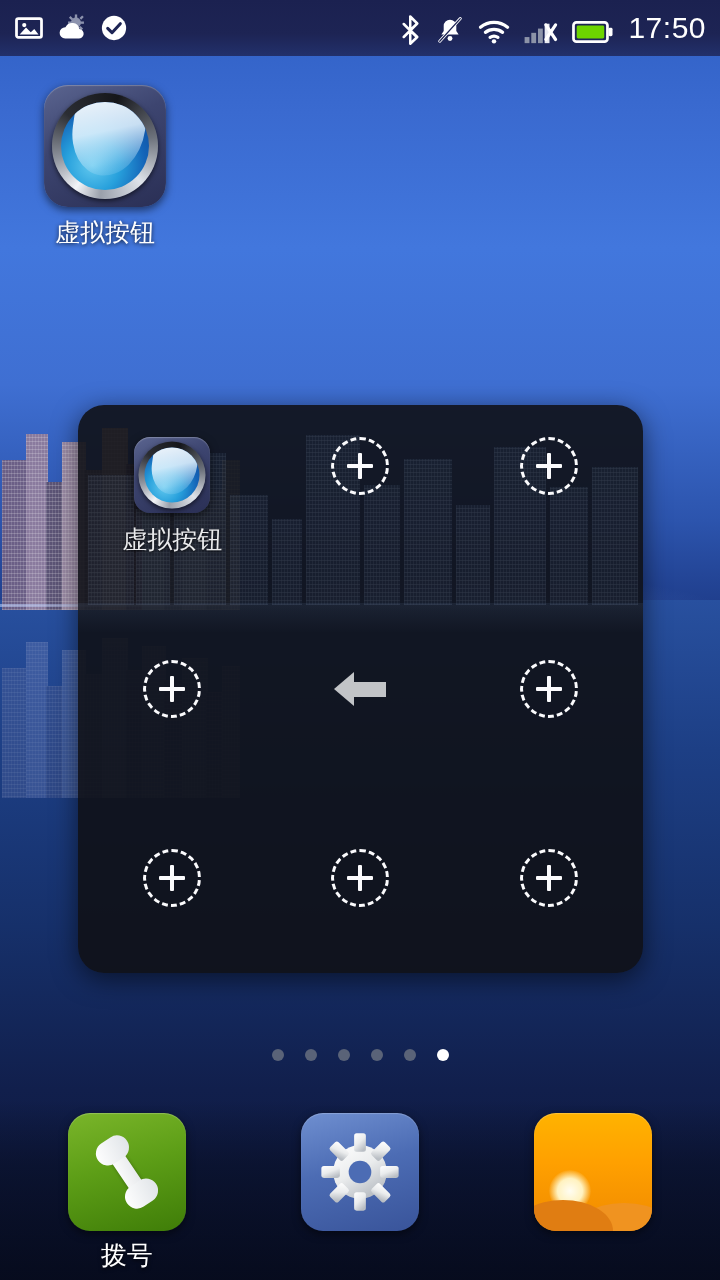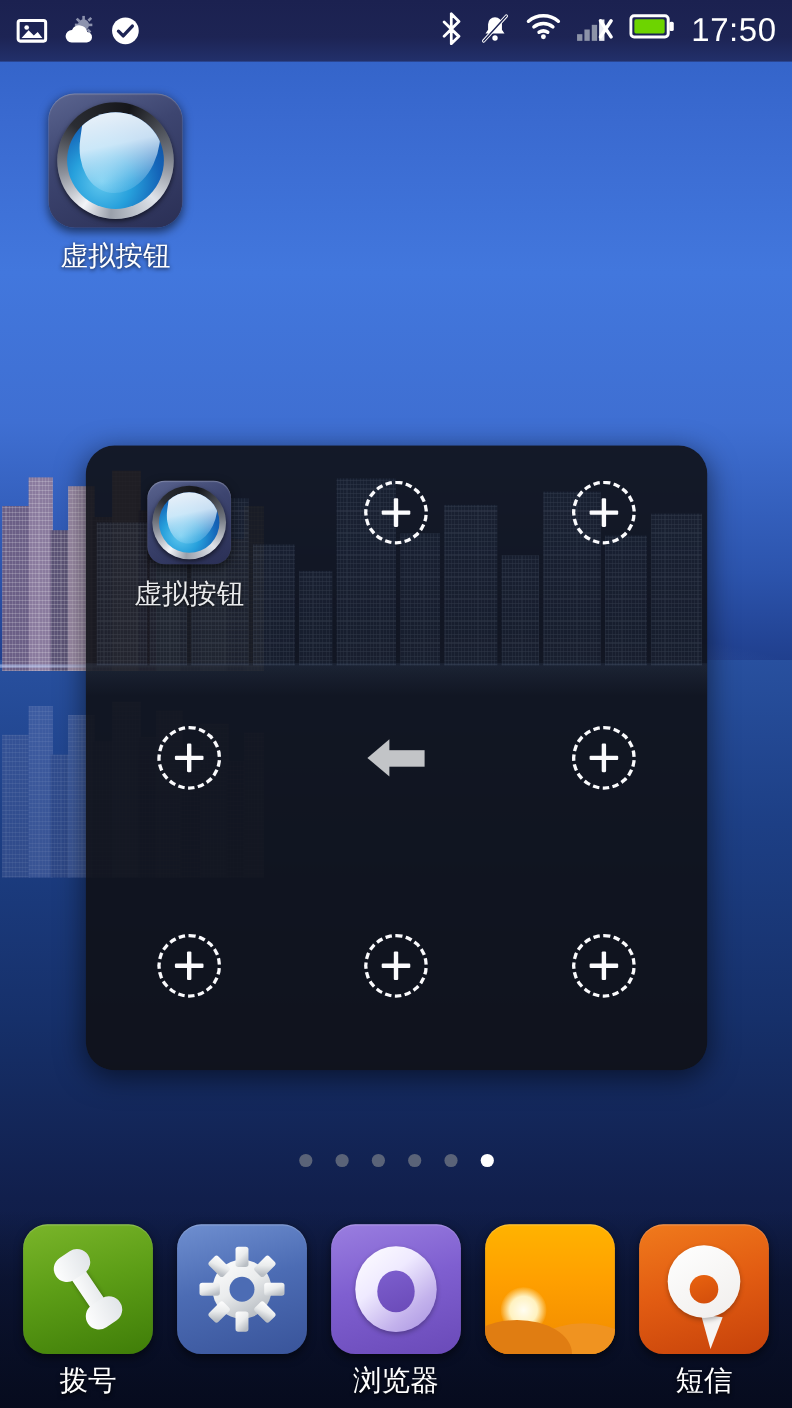--- a/index.html
+++ b/index.html
@@ -47,21 +47,21 @@
     background:linear-gradient(90deg,rgba(190,210,255,.55),rgba(190,210,255,0));
   }
 
   
   #statusbar {
     position:absolute; left:0; top:0; width:720px; height:56px;
     background:linear-gradient(180deg,#1b2150 0%,#1d2454 60%,#22306b 100%);
     display:flex; align-items:center; padding:0 14px; z-index:40;
   }
   .sb-left { display:flex; align-items:center; gap:12px; }
-  .sb-right { display:flex; align-items:flex-start; gap:14px; margin-left:auto; }
+  .sb-right { display:flex; align-items:flex-end; gap:14px; margin-left:auto; }
   .carrier { color:#fff; font-size:29px; letter-spacing:.5px; white-space:nowrap; }
   .clock { color:#fff; font-size:30px; letter-spacing:.5px; }
   .sb-icon { display:block; }
 
   
   .app { position:absolute; width:148px; text-align:center; z-index:20; }
   .app-label {
     color:#fff; font-size:25px; margin-top:9px;
     text-shadow:0 1px 4px rgba(0,0,0,.85); white-space:nowrap;
   }
@@ -462,38 +462,23 @@
           <rect x="43" y="4" width="14" height="22" rx="3" transform="rotate(45 50 50)"></rect>
           <rect x="43" y="74" width="14" height="22" rx="3" transform="rotate(45 50 50)"></rect>
           <rect x="4" y="43" width="22" height="14" rx="3" transform="rotate(45 50 50)"></rect>
           <rect x="74" y="43" width="22" height="14" rx="3" transform="rotate(45 50 50)"></rect>
         </g>
         <circle cx="50" cy="50" r="13.5" fill="#4c6cb4"></circle>
       </svg>
     </div>
   </div>
 
-  <div class="dock-item">
-    <div class="dock-icon ic-browser">
-      <div class="br-ring"></div>
-      <div class="br-hole"></div>
-    </div>
-    <div class="dock-label">浏览器</div>
-  </div>
 
   <div class="dock-item">
     <div class="dock-icon ic-gallery">
       <div class="g-sun"></div>
       <div class="g-hill-b"></div>
       <div class="g-hill-a"></div>
     </div>
   </div>
 
-  <div class="dock-item">
-    <div class="dock-icon ic-sms">
-      <div class="sms-tail"></div>
-      <div class="sms-bubble"></div>
-      <div class="sms-hole"></div>
-    </div>
-    <div class="dock-label">短信</div>
-  </div>
 
 </div>
 
 </body></html>

